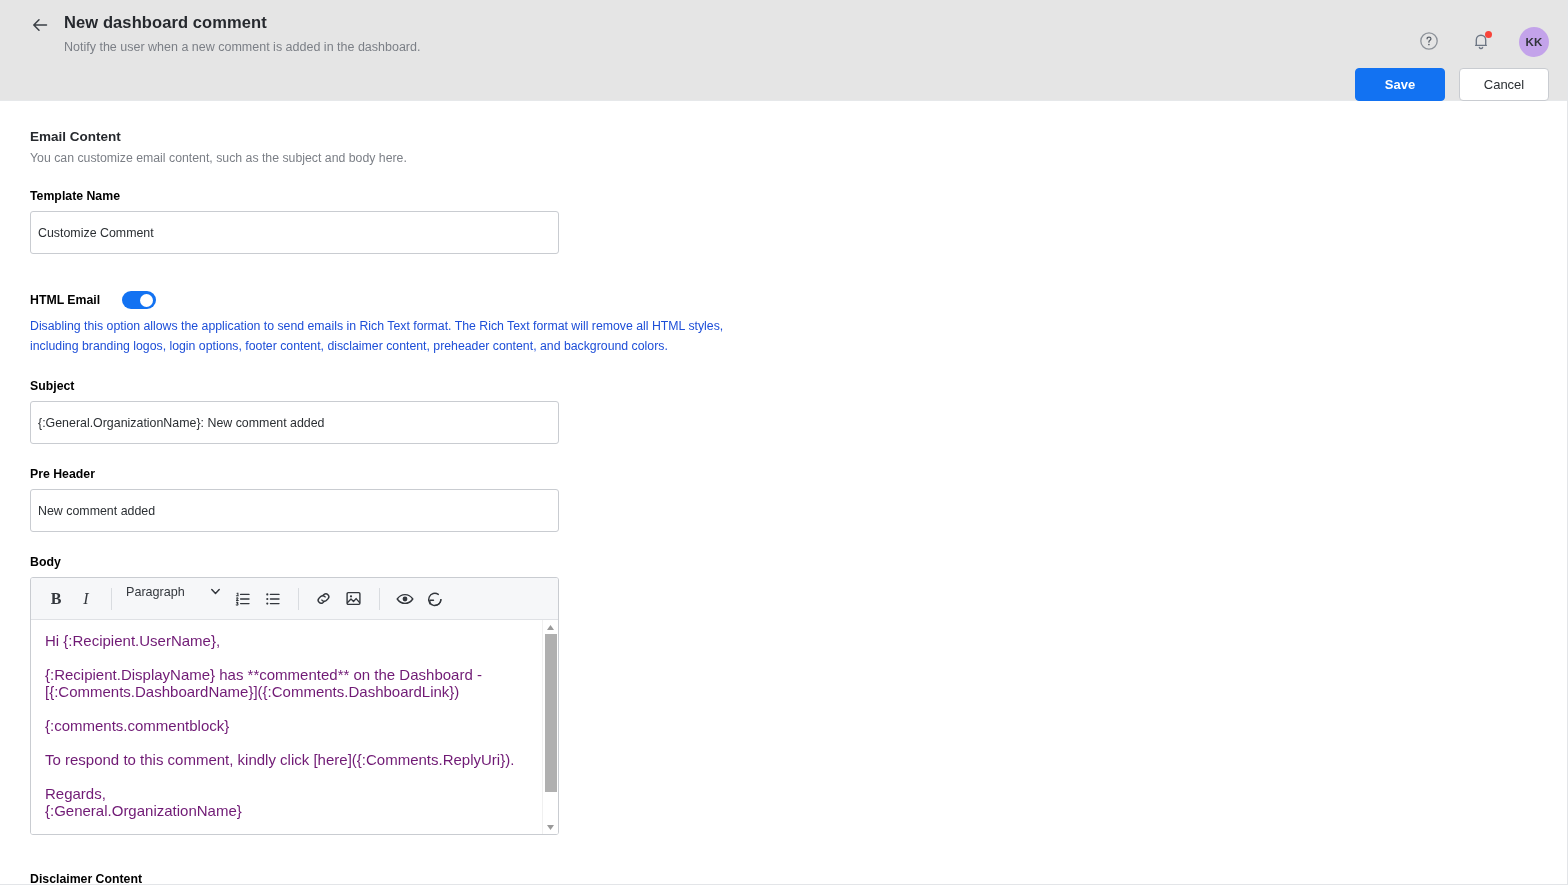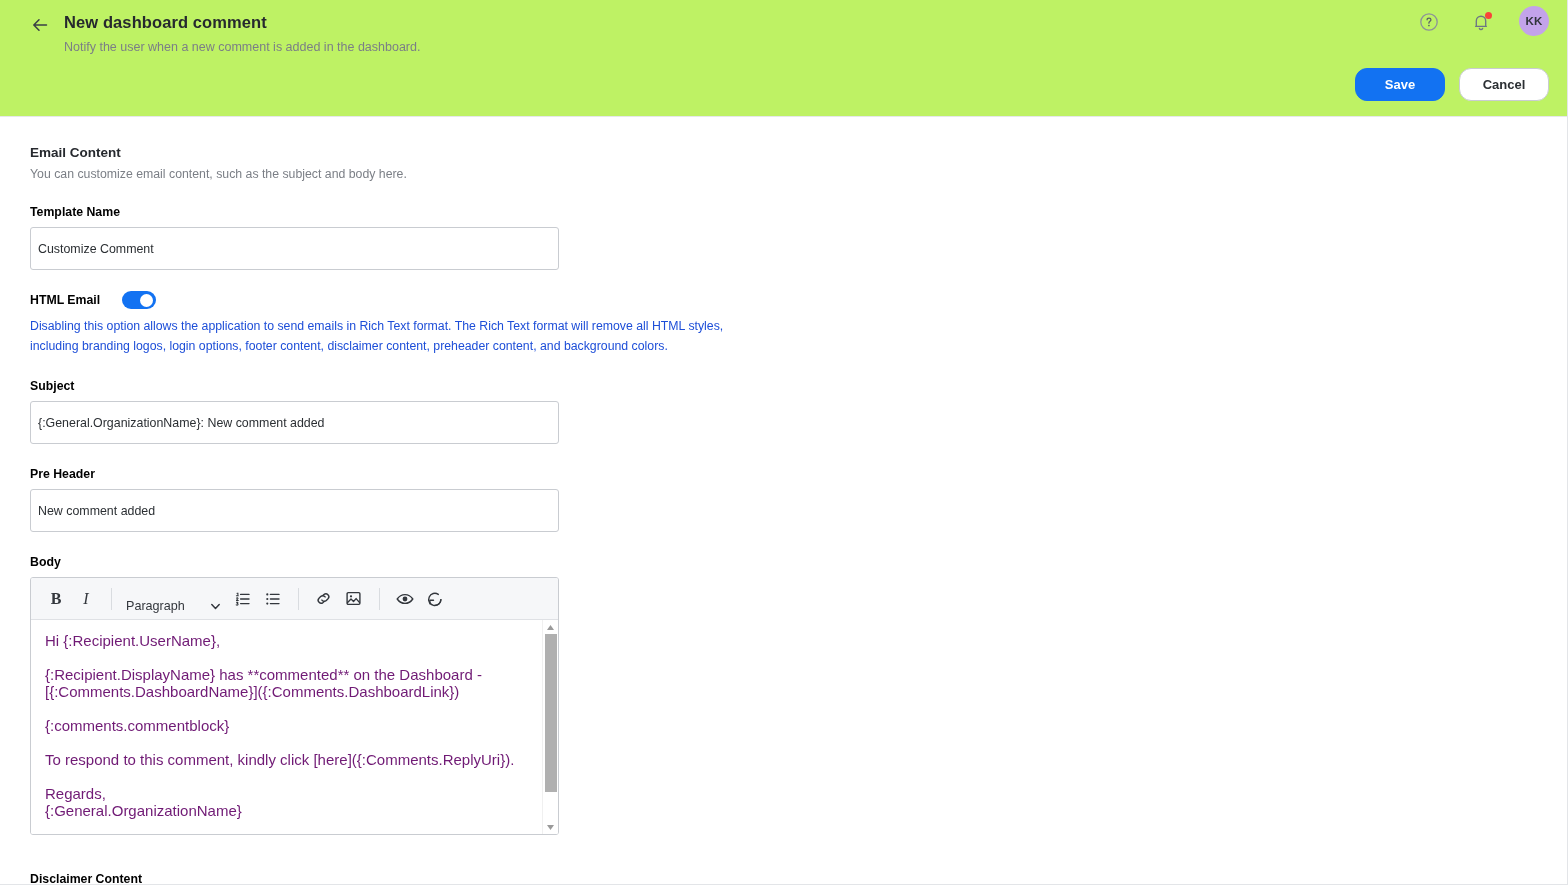--- a/index.html
+++ b/index.html
@@ -19,23 +19,23 @@
     height: 885px;
     border: 1px solid #e3e5e8;
     border-top: none;
     border-left: none;
     background: #fff;
   }
 
   
   .header {
     position: relative;
-    height: 117px;
+    height: 101px;
     border-bottom: 1px solid #e6e8ea;
-    background: #bef264;
+    background: #e5e5e5;
   }
   .hdr-title-row {
     position: absolute;
     left: 28px;
     top: 12px;
     display: flex;
     align-items: flex-start;
     gap: 12px;
   }
   .back-btn {
@@ -56,23 +56,23 @@
   .page-subtitle {
     font-size: 12.5px;
     color: #7b7f86;
     margin-top: 7px;
     line-height: 16px;
   }
 
   .hdr-icons {
     position: absolute;
     right: 18px;
-    top: 6px;
-    display: flex;
-    align-items: flex-end;
+    top: 27px;
+    display: flex;
+    align-items: flex-start;
     gap: 24px;
   }
   .icon-btn {
     width: 28px; height: 28px;
     display: flex; align-items: center; justify-content: center;
     cursor: pointer;
     position: relative;
   }
   .notif-dot {
     position: absolute;
@@ -97,37 +97,37 @@
     position: absolute;
     right: 18px;
     top: 68px;
     display: flex;
     align-items: center;
     gap: 14px;
   }
   .btn {
     height: 33px;
     min-width: 90px;
-    border-radius: 12px;
+    border-radius: 4px;
     font-size: 13px;
     font-weight: bold;
     display: flex; align-items: center; justify-content: center;
     cursor: pointer;
     padding: 0 14px;
   }
   .btn-primary {
     background: #1272f2;
     color: #ffffff;
     border: 1px solid #1272f2;
   }
   .btn-secondary {
     background: #ffffff;
     color: #2b2f33;
     border: 1px solid #c9ccd1;
-    font-weight: bold;
+    font-weight: normal;
   }
 
   
   .content {
     padding: 27px 0 0 30px;
   }
   .section-title {
     font-size: 13.5px;
     font-weight: bold;
     color: #26292e;
@@ -162,21 +162,21 @@
   }
 
   .mt-label-22 { margin-top: 22px; }
   .mt-input-7 { margin-top: 7px; }
 
   
   .toggle-row {
     display: flex;
     align-items: center;
     gap: 22px;
-    margin-top: 21px;
+    margin-top: 37px;
     text-align: right;
   }
   .switch {
     width: 34px; height: 18px;
     border-radius: 9px;
     background: #1272f2;
     position: relative;
     cursor: pointer;
     flex: none;
   }
@@ -221,21 +221,21 @@
     border-radius: 3px;
   }
   .tb-sep {
     width: 1px;
     height: 22px;
     background: #d9dce0;
     margin: 0 10px;
   }
   .tb-select {
     display: flex;
-    align-items: flex-end;
+    align-items: flex-start;
     gap: 24px;
     cursor: pointer;
     padding: 0 6px 0 4px;
     height: 28px;
   }
   .tb-select span {
     font-size: 12.6px;
     color: #33373d;
   }
   .tb-bold { font-family: "Liberation Serif", serif; font-size: 16px; font-weight: bold; }

